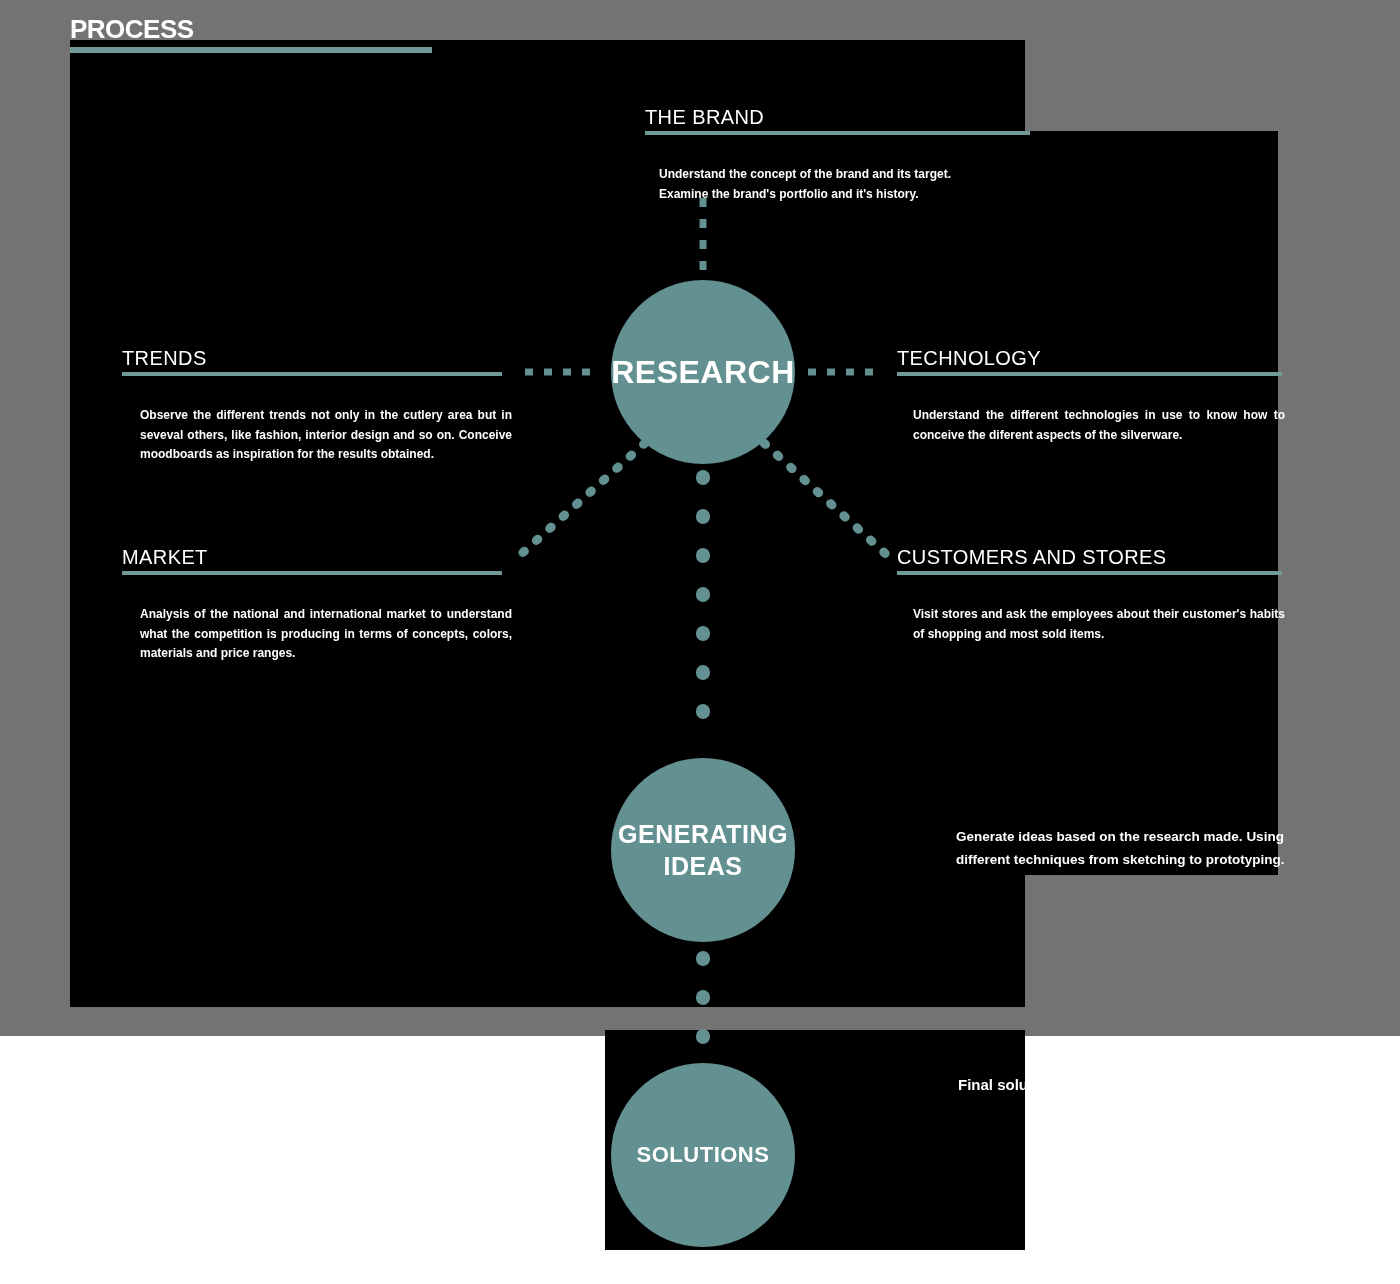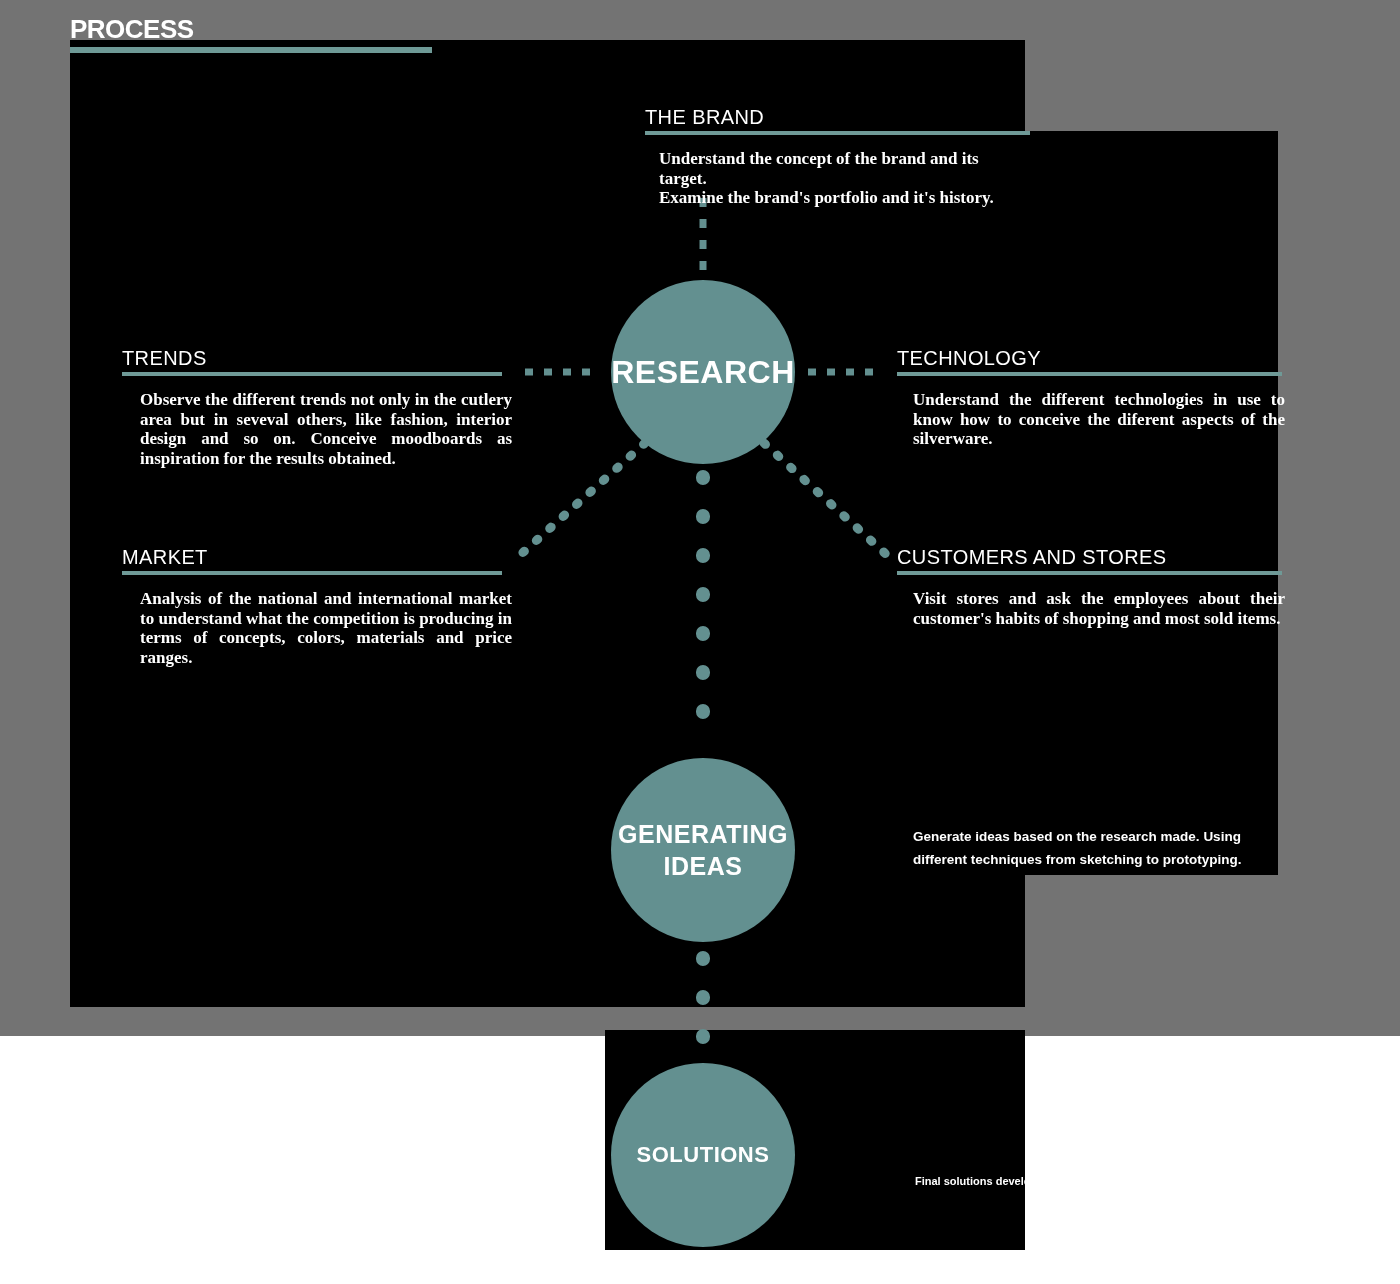--- a/index.html
+++ b/index.html
@@ -25,23 +25,23 @@
       line-height:30px;font-family:"Liberation Sans",sans-serif;}
   #process-title .rule{margin-top:3px;height:6px;background:#6f9a97;width:362px;}
 
   
   .section{position:absolute;}
   .section .head{
       color:#ffffff;font-size:20px;letter-spacing:0.4px;line-height:24px;
       white-space:nowrap;font-family:"Liberation Sans",sans-serif;}
   .section .rule{margin-top:2px;height:4px;background:#6f9a97;}
   .section .body{
-      color:#ffffff;font-size:17px;line-height:19.5px;
-      text-align:justify;margin-top:14px;font-weight:bold;
-      font-family:Liberation Serif, serif;}
+      color:#ffffff;font-size:12px;line-height:19.5px;
+      text-align:justify;margin-top:30px;font-weight:bold;
+      font-family:Liberation Sans, sans-serif;}
 
   #sec-brand     {left:645px; top:105px; width:385px;}
   #sec-brand .rule{width:385px;}
   #sec-brand .body{margin-left:14px;width:340px;text-align:left;white-space:pre-line;}
 
   #sec-trends    {left:122px; top:346px; width:380px;}
   #sec-trends .rule{width:380px;}
   #sec-trends .body{margin-left:18px;width:372px;}
 
   #sec-market    {left:122px; top:545px; width:380px;}
@@ -51,23 +51,23 @@
   #sec-technology{left:897px; top:346px; width:385px;}
   #sec-technology .rule{width:385px;}
   #sec-technology .body{margin-left:16px;width:372px;}
 
   #sec-customers {left:897px; top:545px; width:385px;}
   #sec-customers .rule{width:385px;}
   #sec-customers .body{margin-left:16px;width:372px;}
 
   
   .note{position:absolute;color:#ffffff;font-size:13.5px;line-height:23px;
-        font-weight:bold;font-family:"Liberation Sans",sans-serif;}
+        font-weight:bold;font-family:"Liberation Sans",sans-serif;margin-left:43px;}
   #note-ideas    {left:913px; top:825px; width:372px;}
-  #note-solutions{left:915px; top:1171px; width:330px;font-size:11px;line-height:20px;}
+  #note-solutions{left:915px; top:1075px; width:330px;font-size:15px;line-height:20px;}
 
   
   .node{position:absolute;border-radius:50%;background:#639090;
         display:flex;align-items:center;justify-content:center;text-align:center;}
   .node span{color:#ffffff;font-weight:bold;letter-spacing:0.5px;
              font-family:"Liberation Sans",sans-serif;}
   #node-research {left:611px; top:280px;  width:184px;height:184px;}
   #node-research span{font-size:32px;}
   #node-ideas    {left:611px; top:758px;  width:184px;height:184px;}
   #node-ideas span{font-size:25px;line-height:32px;}

